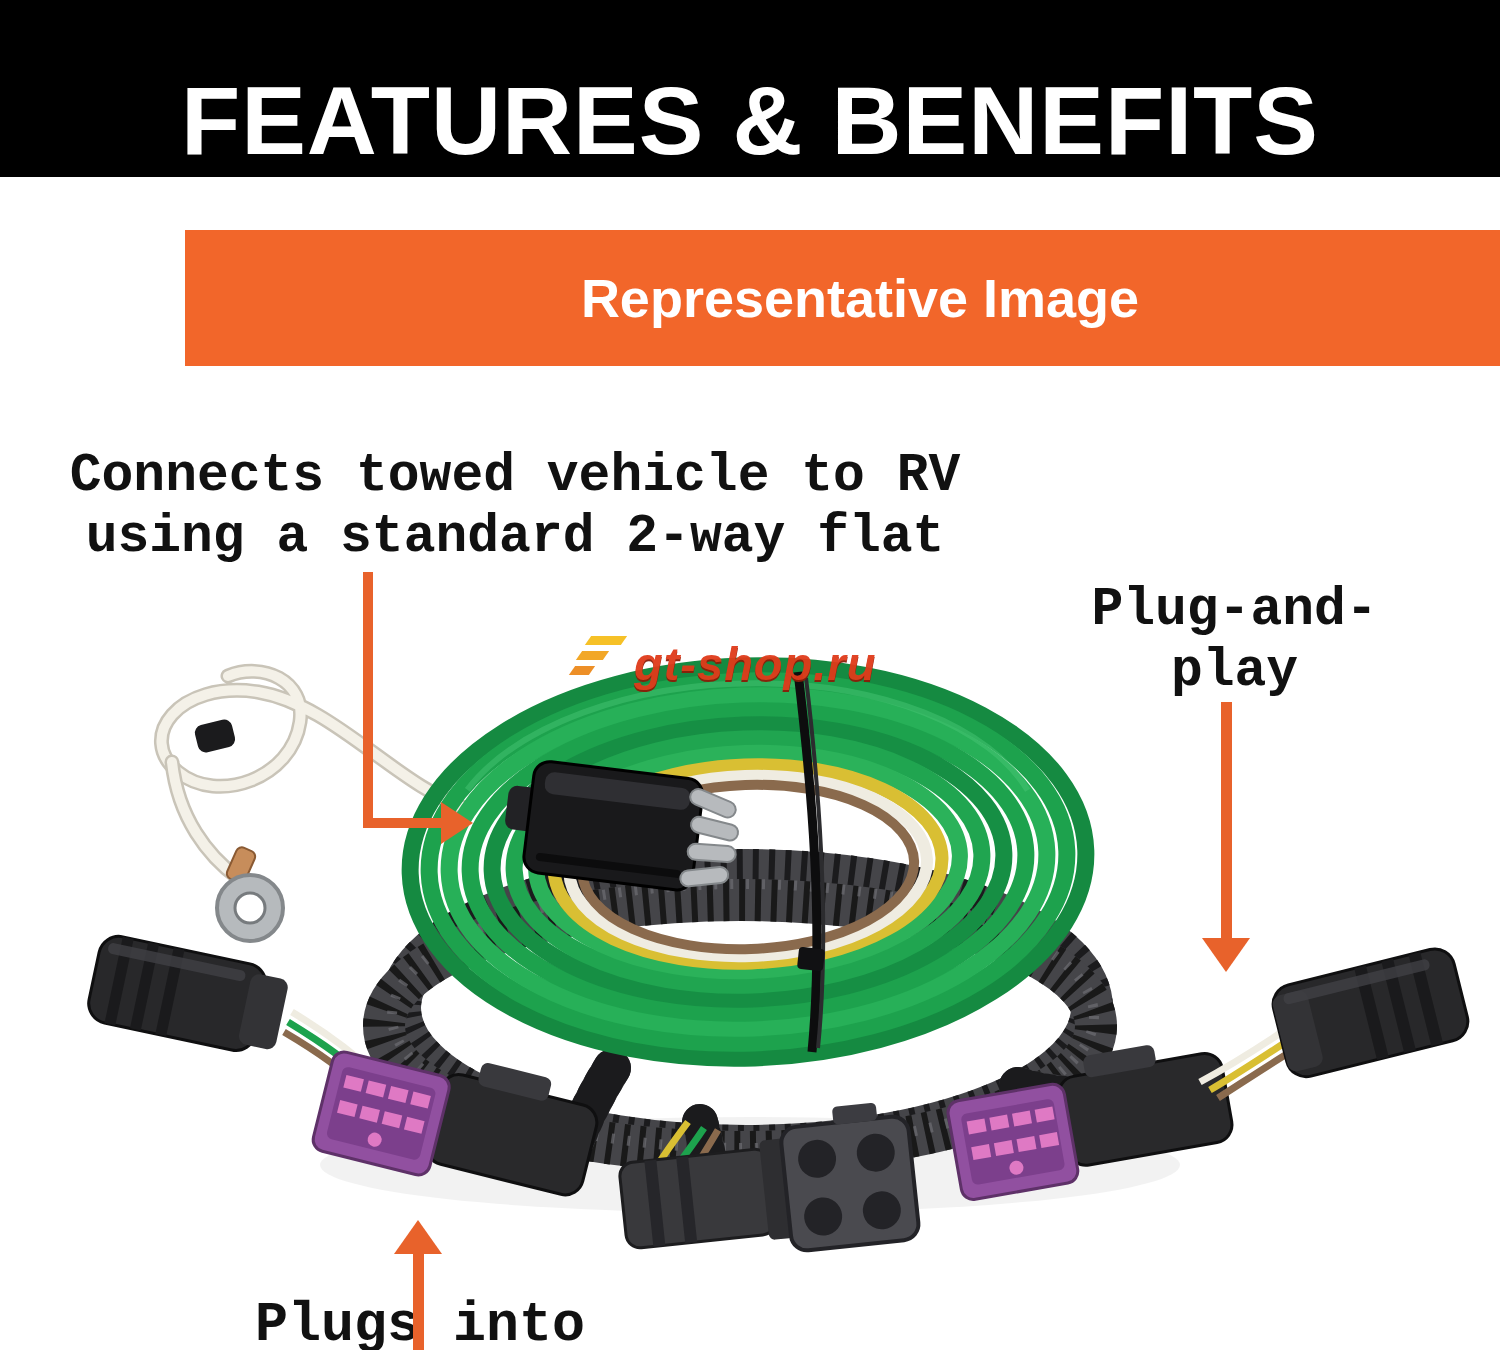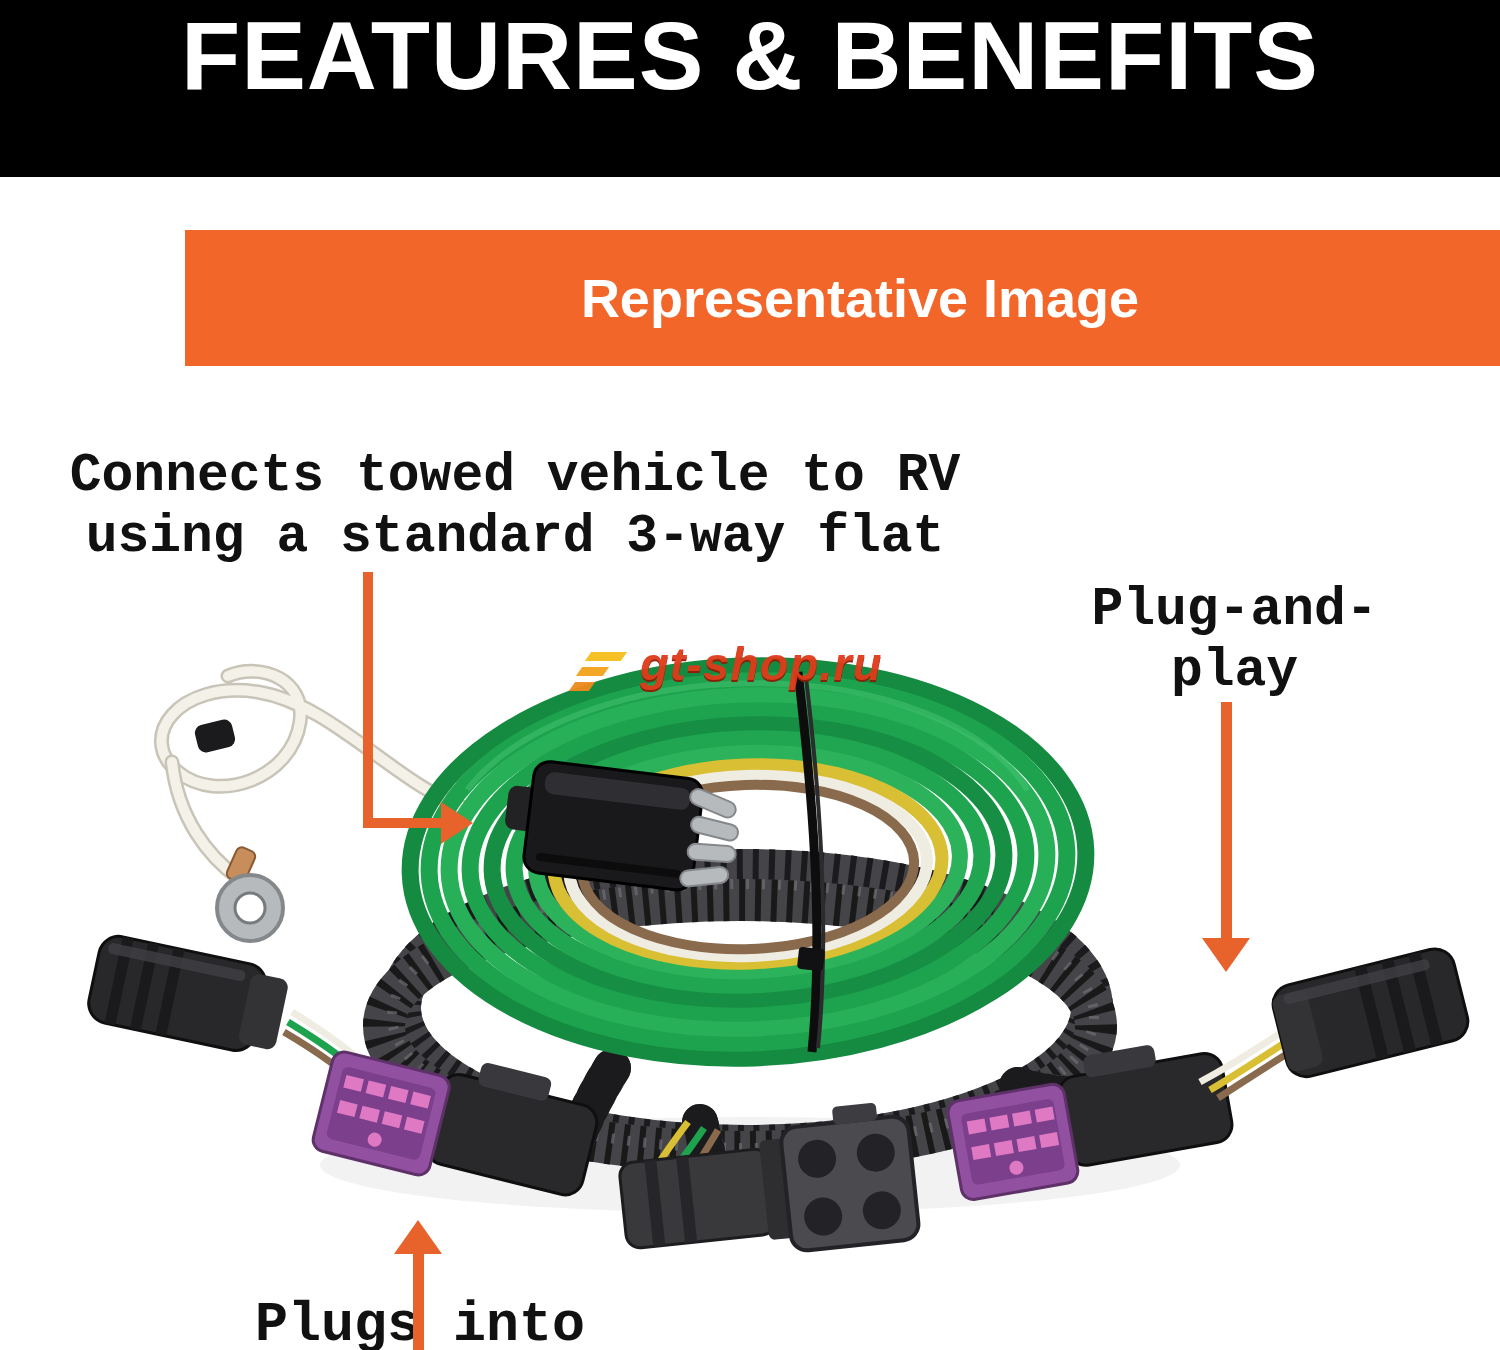--- a/index.html
+++ b/index.html
@@ -4,21 +4,21 @@
 <style>
   * { margin:0; padding:0; box-sizing:border-box; }
   html,body { background:#ffffff; }
   .page {
     position:relative; width:1500px; height:1350px; overflow:hidden;
     background:#ffffff; font-family:"Liberation Sans", sans-serif;
   }
   
   .header {
     position:absolute; left:0; top:0; width:1500px; height:177px;
-    background:#000000; display:flex; align-items:flex-start; justify-content:center;
+    background:#000000; display:flex; align-items:flex-end; justify-content:center;
   }
   .header h1 { color:#ffffff; font-size:97px; font-weight:bold; letter-spacing:1px; }
   
   .banner {
     position:absolute; left:185px; top:230px; width:1350px; height:136px;
     background:#F2662A; display:flex; align-items:center; justify-content:center;
   }
   .banner span { color:#ffffff; font-size:54px; font-weight:bold; }
   
   .callout { position:absolute; color:#111111; font-weight:bold; text-align:center; line-height:1.16;font-family:Liberation Mono, monospace; }
@@ -27,21 +27,21 @@
   .callout-bottom { left:120px; top:1294px; width:600px; font-size:55px; }
   
   .abar { position:absolute; background:#E8622B; }
   .tri { position:absolute; width:0; height:0; }
   .tri-right { border-top:21px solid transparent; border-bottom:21px solid transparent; border-left:32px solid #E8622B; }
   .tri-down { border-left:24px solid transparent; border-right:24px solid transparent; border-top:34px solid #E8622B; }
   .tri-up { border-left:24px solid transparent; border-right:24px solid transparent; border-bottom:34px solid #E8622B; }
   
   .art { position:absolute; left:0; top:0; width:1500px; height:1350px; }
   
-  .watermark { position:absolute; left:588px; top:636px; display:flex; align-items:flex-end; gap:16px; opacity:0.95; z-index:5; }
+  .watermark { position:absolute; left:588px; top:636px; display:flex; align-items:flex-start; gap:10px; opacity:0.95; z-index:5; }
   .speed { display:flex; flex-direction:column; gap:6px; }
   .speed i { display:block; width:36px; height:9px; background:#F6BE1C; transform:skewX(-35deg); }
   .speed i:nth-child(2) { width:27px; margin-left:-9px; background:#F2A31C; }
   .speed i:nth-child(3) { width:20px; margin-left:-16px; background:#ED8A1C; }
   .wm-text { font-size:47px; font-weight:bold; font-style:italic; color:#E03A1A; letter-spacing:1px; text-shadow:0 2px 0 #8a1d08; }
 </style>
 </head>
 <body>
 
 <div class="page">
@@ -206,21 +206,21 @@
     <span class="speed">
         <i></i>
         <i></i>
         <i></i>
       </span>
     <span class="wm-text">gt-shop.ru</span>
   </div>
 
   <div class="callout callout-tl">
     <span>Connects towed vehicle to RV</span><br>
-    <span>using a standard 3-way flat</span>
+    <span>using a standard 2-way flat</span>
   </div>
 
   <div class="callout callout-right">
     <span>Plug-and-play</span><br>
   </div>
 
   <div class="callout callout-bottom">
     <span>Plugs into existing</span>
   </div>
 

